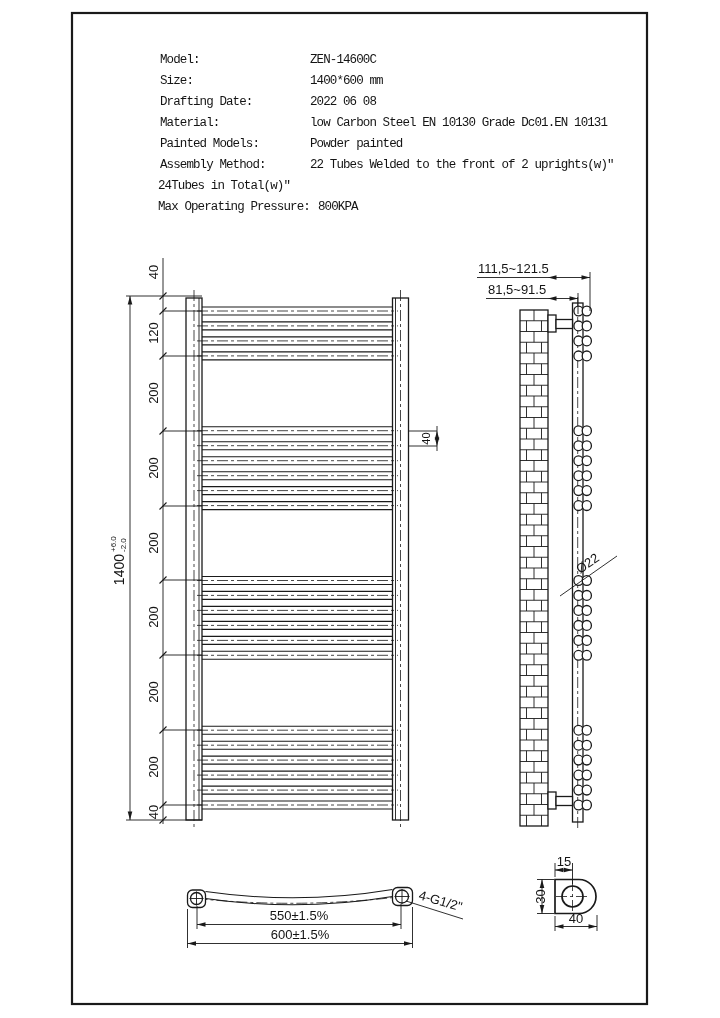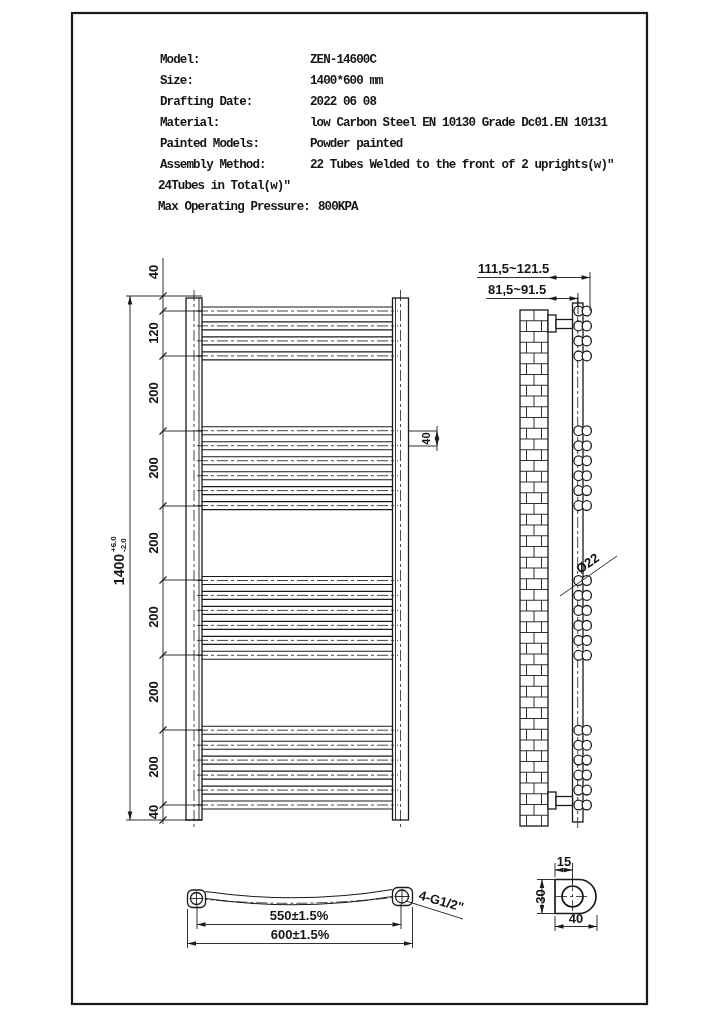--- a/index.html
+++ b/index.html
@@ -1,16 +1,16 @@
 <!DOCTYPE html>
 <html><head>
 <meta charset="utf-8">
 <style>
   html,body{margin:0;padding:0;background:#ffffff;}
-  .page{position:relative;width:720px;height:1018px;background:#ffffff;font-weight:bold;}
+  .page{position:relative;width:720px;height:1018px;background:#ffffff;}
   .frame{fill:none;stroke:#1a1a1a;stroke-width:2.2;}
   .shape{fill:#ffffff;stroke:#1a1a1a;stroke-width:1.3;}
   .shape2{fill:#ffffff;stroke:#1a1a1a;stroke-width:1.7;}
   .ln{stroke:#1a1a1a;stroke-width:1.1;fill:none;}
   .t{stroke-width:0.9;}
   .cl{stroke:#1a1a1a;stroke-width:0.8;fill:none;stroke-dasharray:11 3 3 3;}
   .ar{fill:#1a1a1a;stroke:none;}
   .tb{font-family:"Liberation Mono",monospace;font-size:12.5px;letter-spacing:-0.9px;fill:#141414;}
   .dim{font-family:"Liberation Sans",sans-serif;font-size:13px;fill:#141414;}
   .dim-lg{font-size:14px;}

